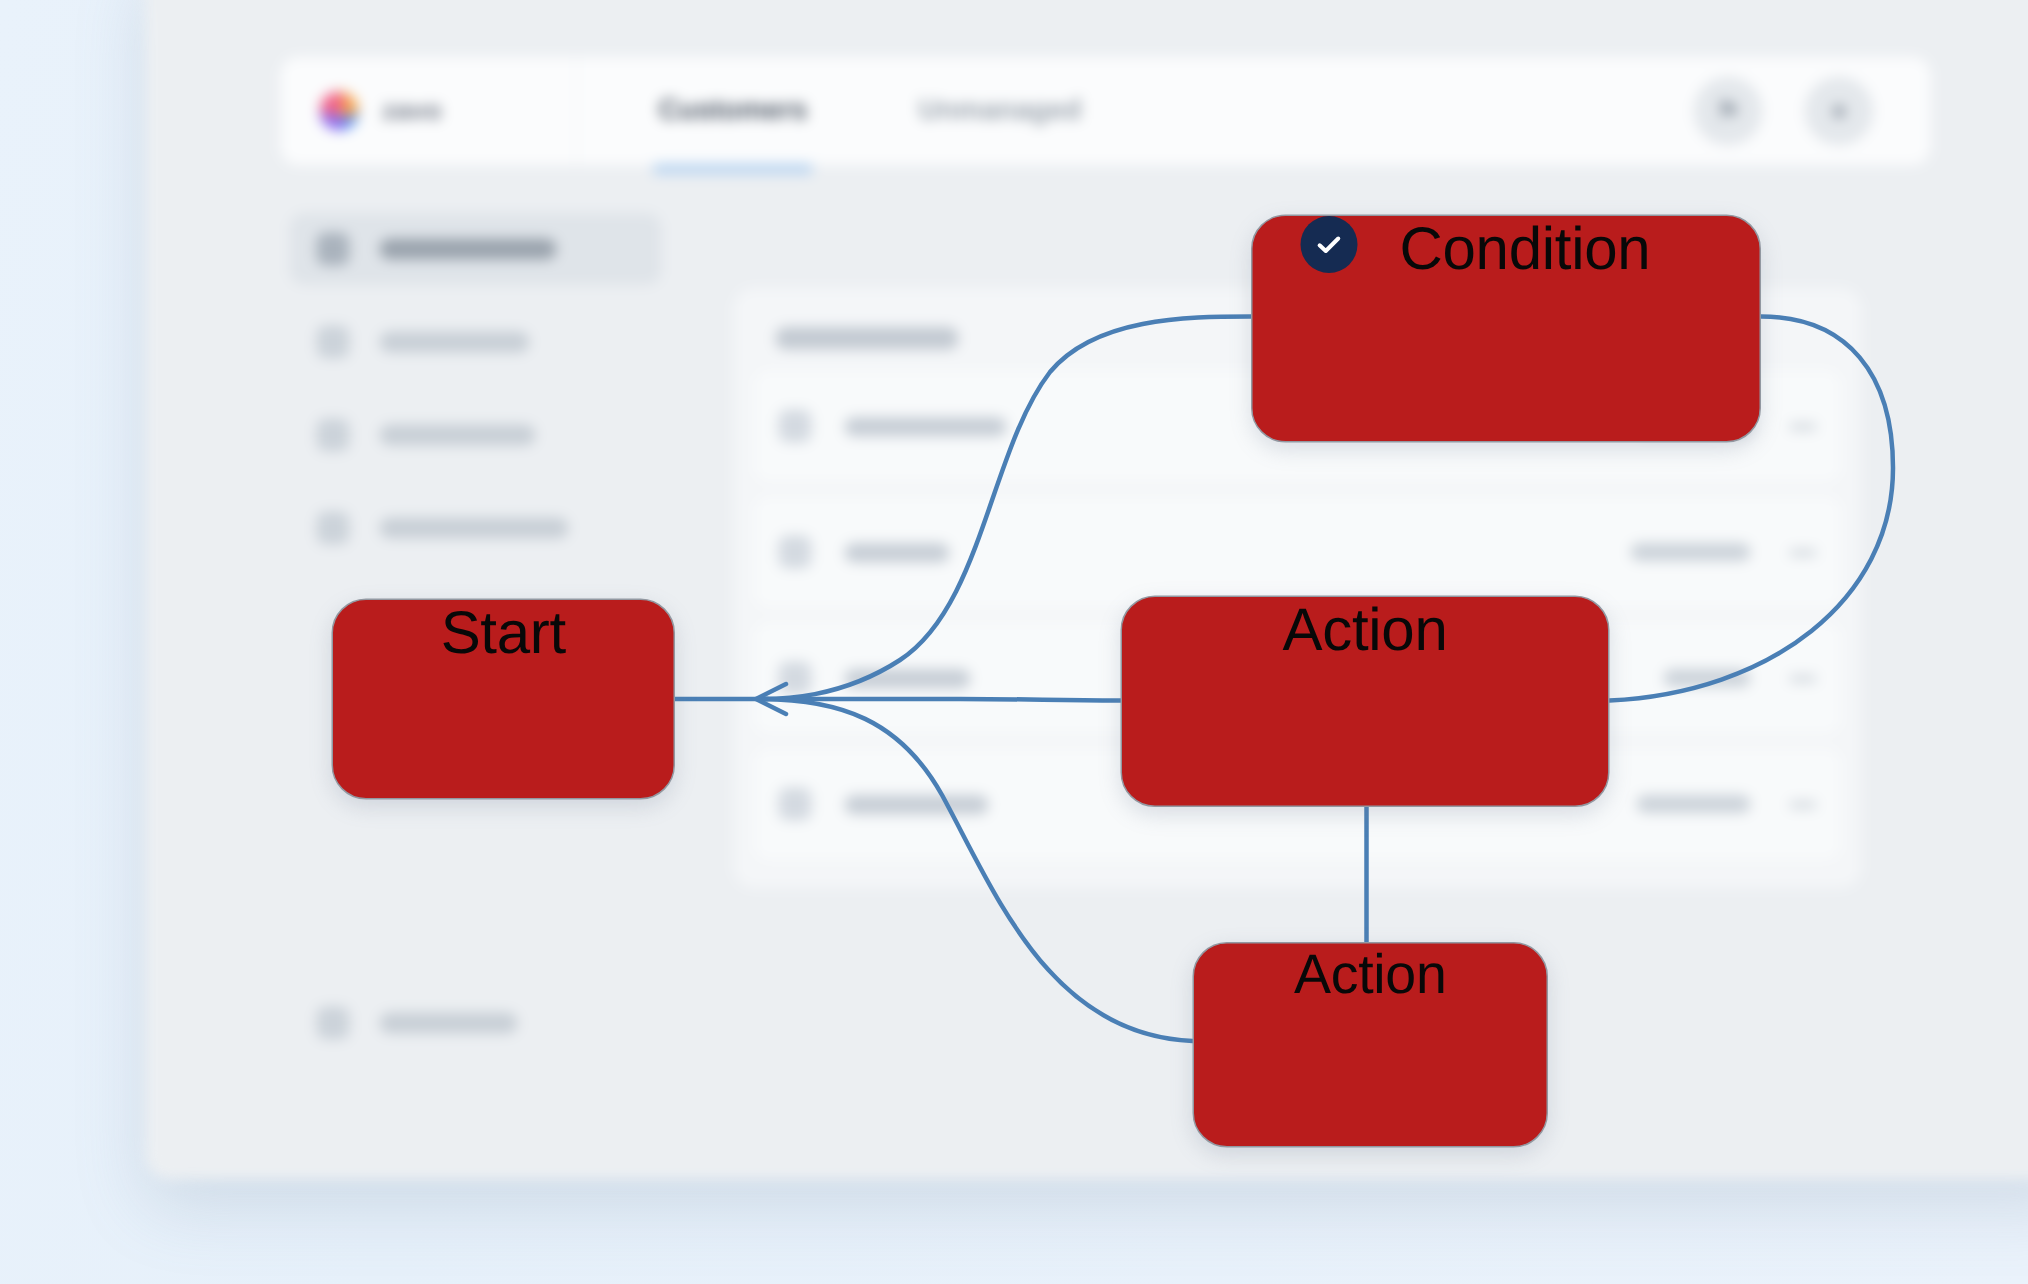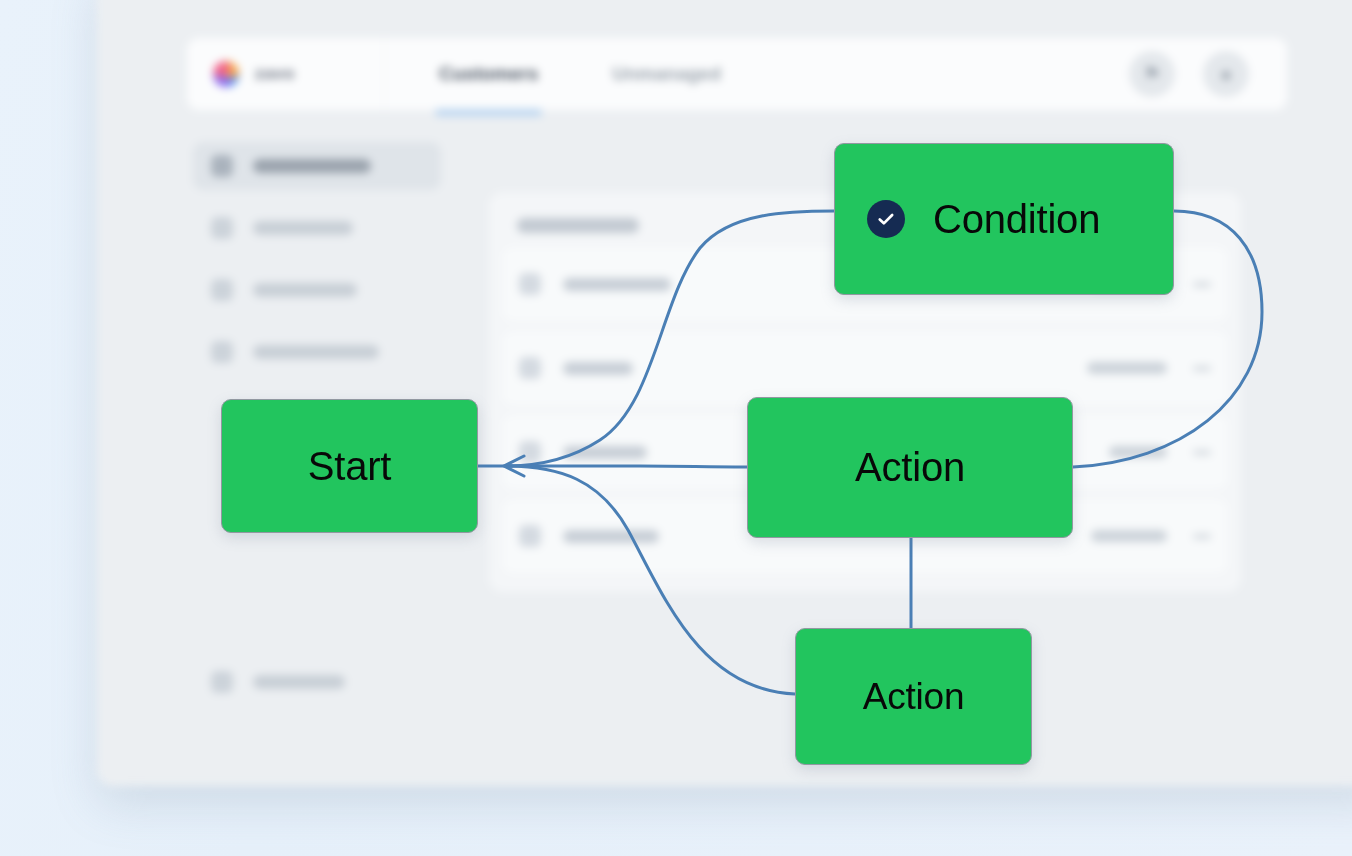--- a/index.html
+++ b/index.html
@@ -113,30 +113,30 @@
   .row-lbl { height:13px; border-radius:7px; background:#c7ced6; margin-left:22px; }
   .row-status { height:12px; border-radius:6px; background:#ccd3da; margin-left:auto; }
   .row-more { width:18px; height:5px; border-radius:3px; background:#d2d8de; margin-left:26px; }
 
   
   #flow-layer { position:absolute; inset:0; }
   #edges { position:absolute; left:0; top:0; width:1352px; height:856px; }
 
   .node {
     position:absolute;
-    background:#22c55e;
+    background:#b91c1c;
     border:1.4px solid #9298a1;
-    border-radius:10px;
+    border-radius:23px;
     box-shadow:0 5px 14px rgba(110,125,145,.22);
-    display:flex; align-items:center; justify-content:center;
+    display:flex; justify-content:center;
     color:#080808;
     font-size:40px;
     letter-spacing:-.2px;
   }
-  #node-start     { left:221px; top:399px; width:257px; height:134px; }
+  #node-start     { left:221px; top:399px; width:229px; height:134px; }
   #node-condition { left:834px; top:143px; width:340px; height:152px;
                     justify-content:flex-start; padding-left:32px; gap:28px; }
   #node-action-1  { left:747px; top:397px; width:326px; height:141px; }
   #node-action-2  { left:795px; top:628px; width:237px; height:137px; font-size:37px; }
 
   .check-badge {
     width:38px; height:38px; border-radius:50%;
     background:#152b52;
     display:flex; align-items:center; justify-content:center;
     flex:none;

